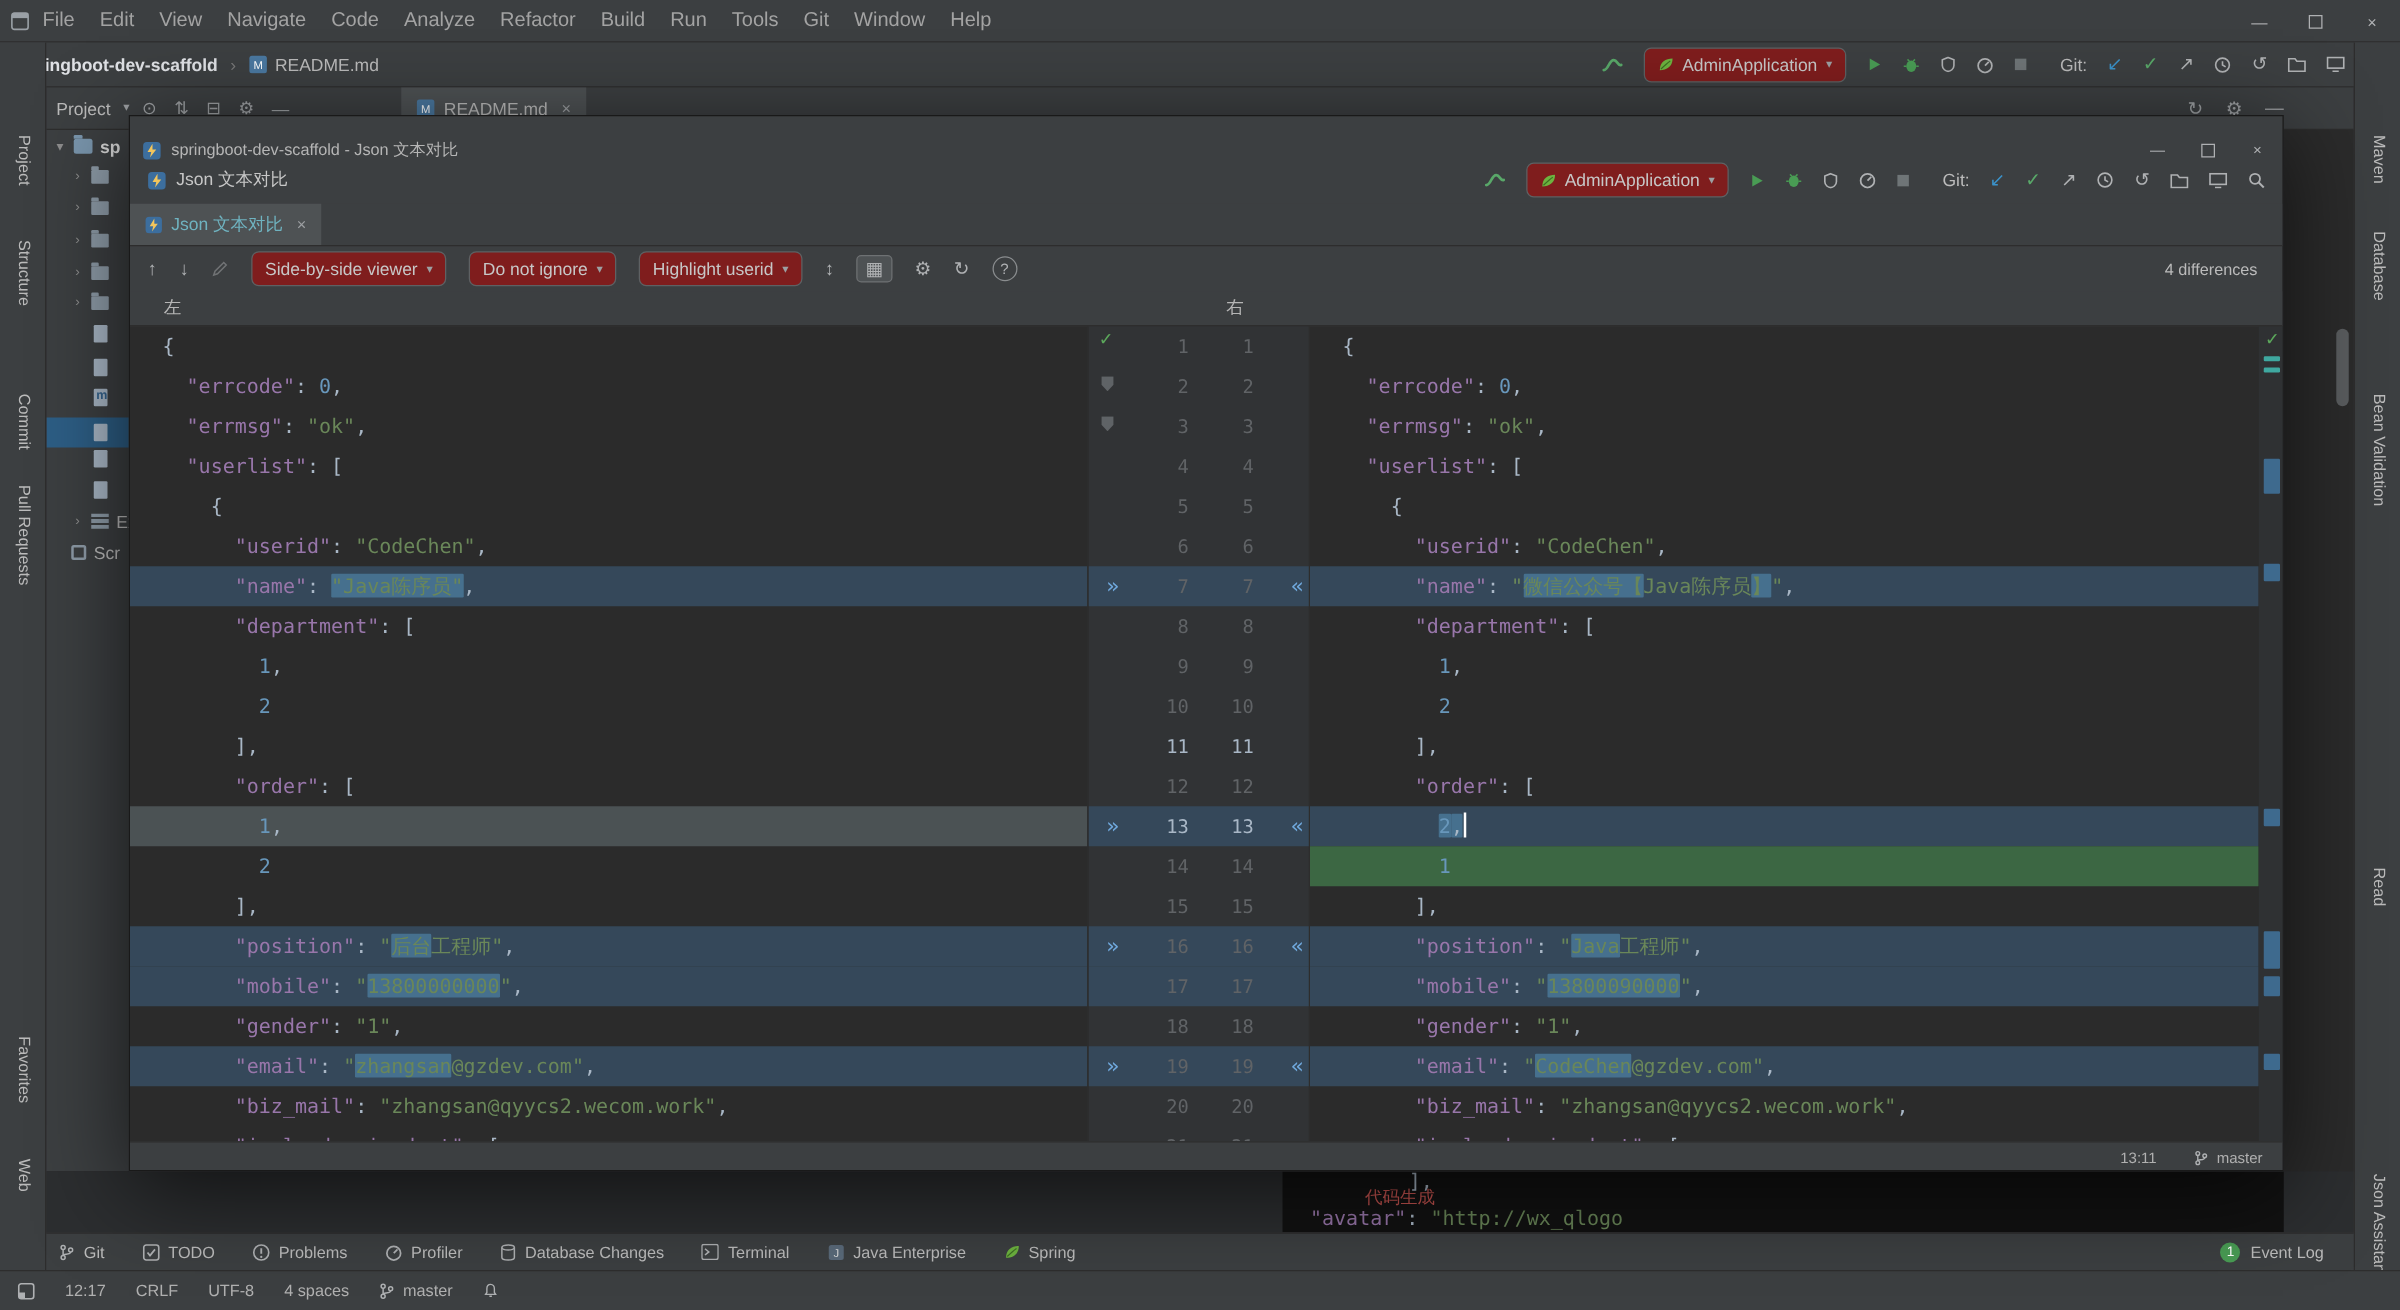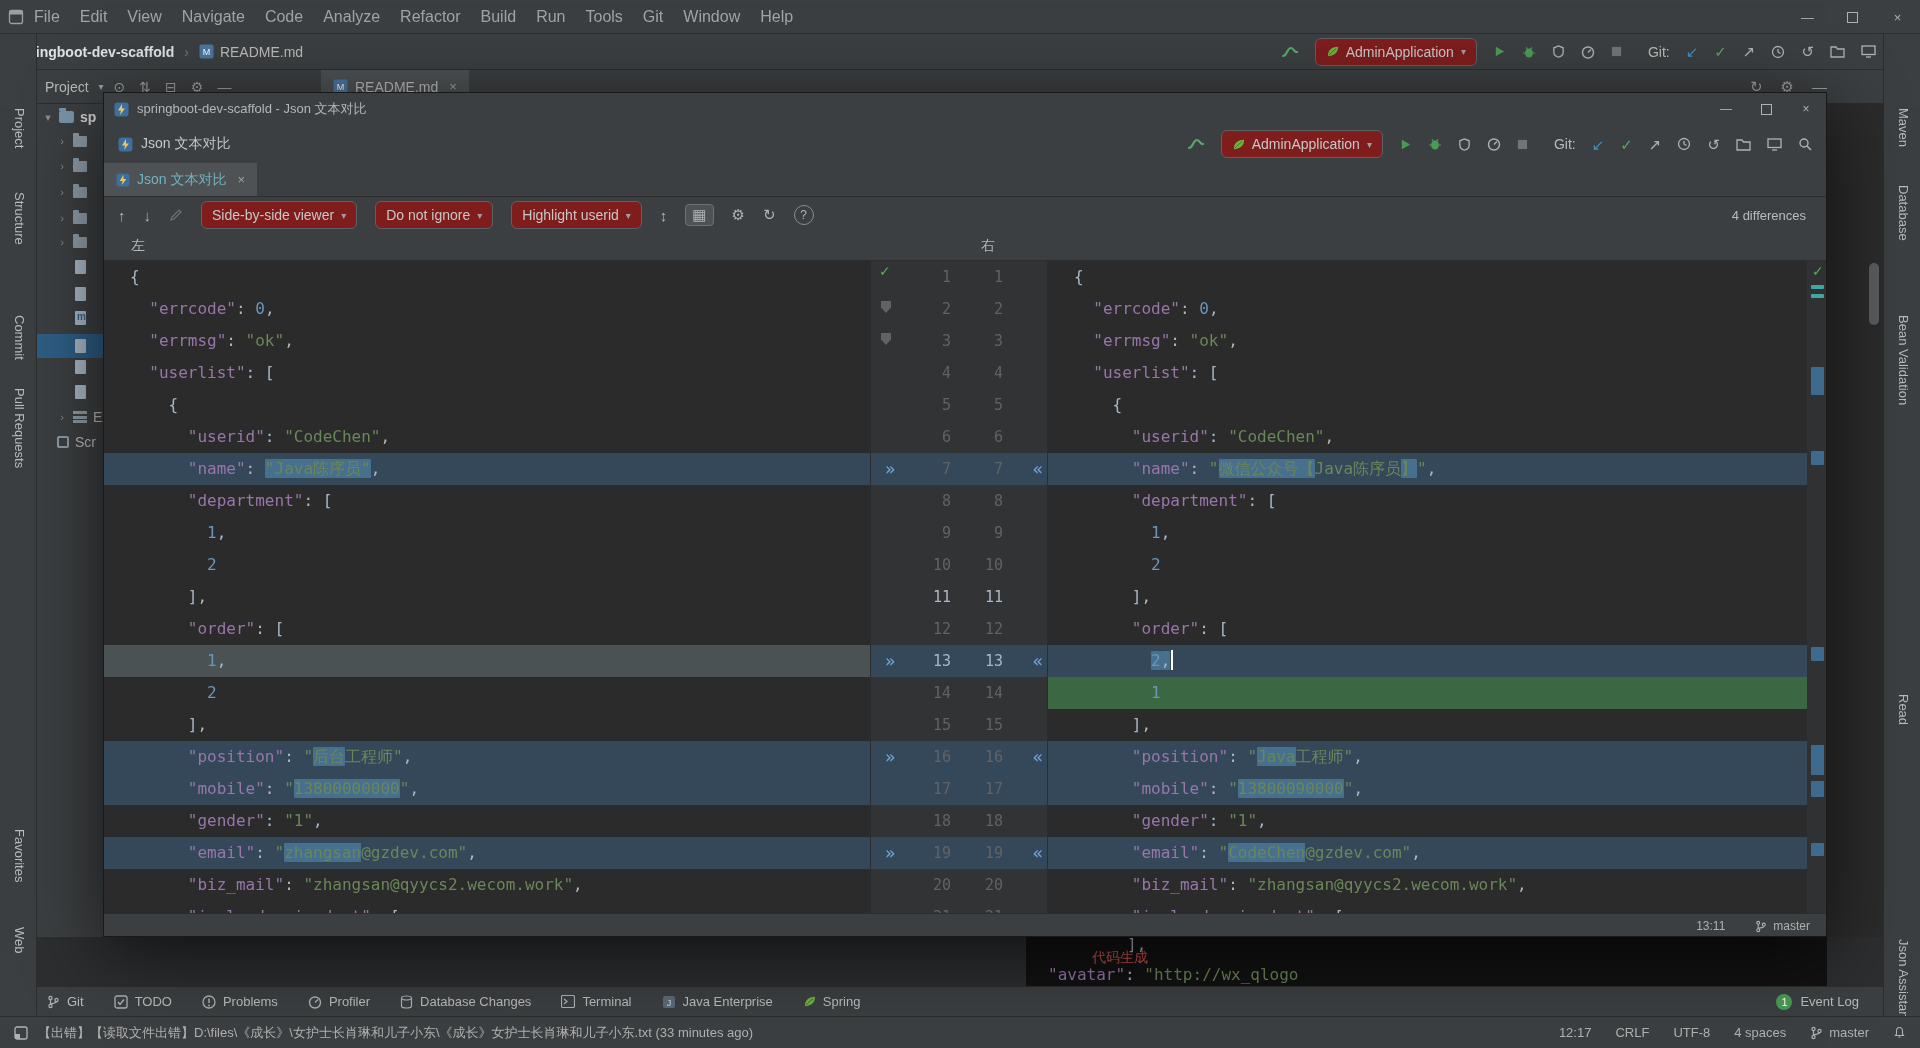--- a/index.html
+++ b/index.html
@@ -68,21 +68,21 @@
   .btool-item{display:flex;align-items:center;gap:7px;margin-right:30px;color:#bbb;}
   .event{margin-left:auto;display:flex;align-items:center;gap:8px;margin-right:14px;}
   .evt-badge{width:16px;height:16px;border-radius:50%;background:#499C54;color:#fff;font-size:11px;display:flex;align-items:center;justify-content:center;}
   .statusbar{position:absolute;left:0;top:1016px;width:100%;height:32px;background:#3c3f41;border-top:1px solid #2d2d2d;
     display:flex;align-items:center;padding:0 14px;box-sizing:border-box;font-size:13px;color:#b0b0b0;}
   .sb-msg{margin-left:10px;flex:1;white-space:nowrap;overflow:hidden;text-overflow:ellipsis;}
   .sb-seg{margin-left:24px;display:flex;align-items:center;gap:6px;white-space:nowrap;}
   
   .dialog{position:absolute;left:103px;top:92px;width:1724px;height:845px;background:#3c3f41;border:1px solid #191919;
     box-shadow:0 16px 70px rgba(0,0,0,.65);box-sizing:border-box;overflow:hidden;z-index:10;}
-  .dtitle{position:absolute;left:0;top:0;width:100%;height:32px;display:flex;align-items:center;gap:8px;padding:0 10px;box-sizing:border-box;font-size:13px;color:#b5b5b5;}
+  .dtitle{position:absolute;left:0;top:11px;width:100%;height:32px;display:flex;align-items:center;gap:8px;padding:0 10px;box-sizing:border-box;font-size:13px;color:#b5b5b5;}
   .dctrl{position:absolute;right:0;top:0;height:32px;display:flex;}
   .dbtn{width:40px;height:32px;display:flex;align-items:center;justify-content:center;color:#afb1b3;font-size:12px;}
   .dnav{position:absolute;left:0;top:32px;width:100%;height:38px;display:flex;align-items:center;padding:0 14px;box-sizing:border-box;}
   .dcrumb{display:flex;align-items:center;gap:8px;font-size:14px;color:#c7c7c7;}
   .dtabs{position:absolute;left:0;top:70px;width:100%;height:34px;background:#3c3f41;border-bottom:1px solid #2d2d2d;box-sizing:border-box;display:flex;align-items:stretch;}
   .dtab{display:flex;align-items:center;gap:7px;padding:0 12px;background:#4e5254;font-size:14px;color:#6FB3C0;}
   .dbar{position:absolute;left:0;top:104px;width:100%;height:36px;display:flex;align-items:center;gap:18px;padding:0 14px;box-sizing:border-box;}
   .tool-active{background:#4e5254;border:1px solid #6e7173;border-radius:4px;padding:1px 6px;}
   .diffcount{margin-left:auto;font-size:13px;color:#bbb;margin-right:6px;}
   .helpq{width:18px;height:18px;border:1px solid #8a8d8f;border-radius:50%;display:inline-flex;align-items:center;justify-content:center;font-size:12px;color:#AFB1B3;}
@@ -427,21 +427,20 @@
       </span>
     </div>
 
   <div class="statusbar">
     <span class="icon">
       <svg width="14" height="14" viewBox="0 0 14 14">
           <rect x="1" y="1" width="12" height="12" rx="2" fill="none" stroke="#AFB1B3" stroke-width="1.3"></rect>
           <rect x="1" y="8" width="5" height="5" fill="#AFB1B3"></rect>
         </svg>
     </span>
-    <span class="sb-msg">【出错】【读取文件出错】D:\files\《成长》\女护士长肖琳和儿子小东\《成长》女护士长肖琳和儿子小东.txt (33 minutes ago)</span>
     <span class="sb-seg">12:17</span>
     <span class="sb-seg">CRLF</span>
     <span class="sb-seg">UTF-8</span>
     <span class="sb-seg">4 spaces</span>
     <span class="sb-seg">
       <span class="icon">
           <svg width="13" height="14" viewBox="0 0 13 14">
             <circle cx="3.5" cy="3" r="1.6" fill="none" stroke="#AFB1B3" stroke-width="1.2"></circle>
             <circle cx="3.5" cy="11" r="1.6" fill="none" stroke="#AFB1B3" stroke-width="1.2"></circle>
             <circle cx="9.5" cy="5" r="1.6" fill="none" stroke="#AFB1B3" stroke-width="1.2"></circle>

